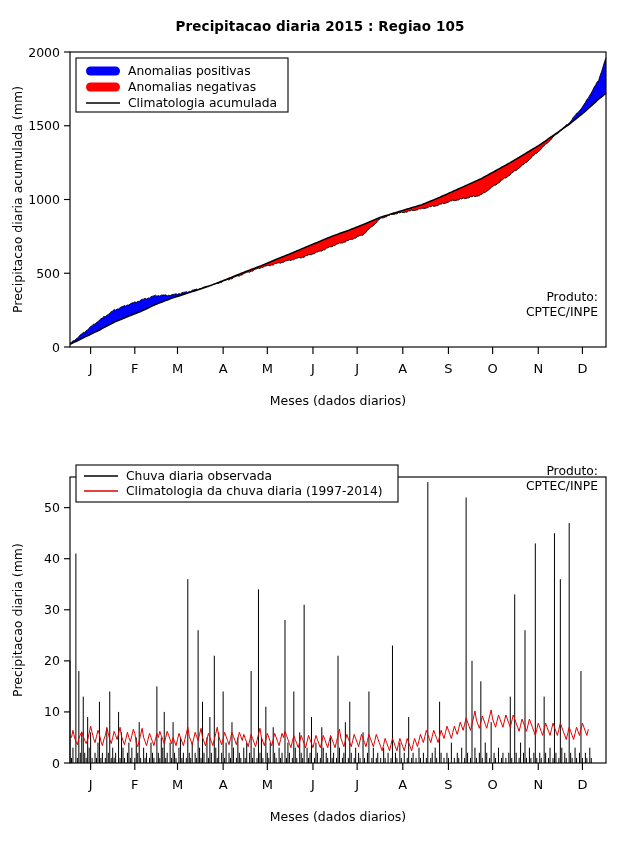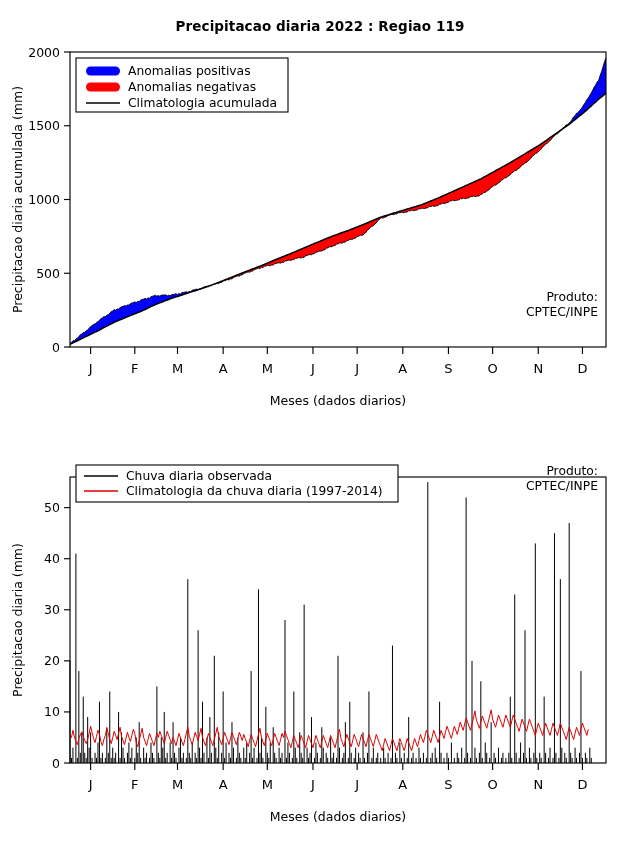--- a/index.html
+++ b/index.html
@@ -27,21 +27,21 @@
   .prod-text{font-size:12.3px;fill:#000;font-family:"DejaVu Sans", sans-serif;}
   .clim-line{fill:none;stroke:#000;stroke-width:1.5;}
   .obs-spike{stroke:#000;stroke-width:1.0;}
   .clim-daily{fill:none;stroke:#e00000;stroke-width:1.0;}
 </style>
 </head>
 <body>
 
 <div id="root">
 
-  <div class="fig-title">Precipitacao diaria 2022 : Regiao 119</div>
+  <div class="fig-title">Precipitacao diaria 2015 : Regiao 105</div>
 
   <div class="panel" id="panel-top">
     <svg id="svg-top" width="640" height="390">
         <g>
           <polygon points="70,303.2192622454864 71.47252747252747,302.469631820191 72.94505494505495,300.7439303839198 74.41758241758242,300.7957129112957 75.8901098901099,299.04632691276214 77.36263736263736,298.3240505702804 78.83516483516483,296.5469144763478 80.3076923076923,294.8603764054672 81.78021978021978,294.08206467148693 83.25274725274726,292.38194122196154 84.72527472527473,292.4478076673357 86.19780219780219,290.69306820955575 87.67032967032966,290.01312376826957 89.14285714285714,288.20805448618546 90.61538461538461,286.5839634954955 92.08791208791209,285.7921193909327 93.56043956043956,284.13580248028563 95.03296703296704,284.19706460177304 96.50549450549451,282.4225687071494 97.97802197802199,281.7670760108133 99.45054945054945,280.09279693315 100.92307692307692,278.6894414561856 102.3956043956044,278.04084480263924 103.86813186813187,276.58804478778103 105.34065934065934,276.81673263577 106.81318681318682,275.1988228942141 108.28571428571428,274.7405325162655 109.75824175824175,273.0236244918435 111.23076923076923,271.66693431342634 112.7032967032967,270.9862109073293 114.17582417582418,269.56432737906573 115.64835164835165,270.21592214420775 117.12087912087912,269.01440869089186 118.5934065934066,269.0094332612164 120.06593406593407,267.6829688982744 121.53846153846155,266.8051511032359 123.01098901098901,266.52341180780314 124.48351648351648,265.5661654202861 125.95604395604396,266.20634739047716 127.42857142857142,264.9912449540012 128.9010989010989,265.06316693620477 130.37362637362637,263.7535390898814 131.84615384615384,262.9799087381044 133.3186813186813,262.72158277095855 134.7912087912088,261.8558416850724 136.26373626373626,262.5397507721672 137.73626373626374,261.3705282816049 139.2087912087912,261.4602149980618 140.6813186813187,260.11126298338337 142.15384615384613,259.38437204679263 143.62637362637363,259.14869910341264 145.09890109890108,258.37596470171235 146.57142857142856,259.1014129180486 148.04395604395603,257.9801950766996 149.5164835164835,258.1431770307189 150.98901098901098,256.81355753727576 152.46153846153845,256.1905690680353 153.93406593406593,255.91953057839055 155.4065934065934,255.1838627653146 156.87912087912088,256.29659207070654 158.35164835164835,255.57340634492104 159.82417582417582,256.15569004046773 161.2967032967033,255.19468214983314 162.76923076923077,255.0231790725354 164.24175824175825,255.12147464650636 165.71428571428572,254.8294628046767 167.1868131868132,255.92211497707578 168.65934065934067,255.19385068093996 170.13186813186815,255.78824926116383 171.60439560439562,254.79207690811793 173.0769230769231,254.42502513106464 174.54945054945057,254.24559166307134 176.02197802197801,253.75186875012298 177.49450549450552,254.58102332732966 178.96703296703296,253.60845887800374 180.43956043956044,253.97162996407428 181.9120879120879,252.70049124389146 183.3846153846154,252.37872829901158 184.85714285714283,252.16258960699903 186.32967032967034,251.70967728088516 187.80219780219778,252.426194934109 189.27472527472526,251.36433066576848 190.74725274725273,251.64711986809186 192.2197802197802,250.25552168363146 193.69230769230768,249.88991483115117 195.16483516483515,249.5483390997178 196.63736263736263,249.04880115381613 196.63736263736263,250.19774999999998 195.16483516483515,250.68449999999999 193.69230769230768,251.17125 192.2197802197802,251.65800000000002 190.74725274725273,252.14475000000002 189.27472527472526,252.6315 187.80219780219778,253.11825 186.32967032967034,253.60500000000002 184.85714285714283,254.077 183.3846153846154,254.549 181.9120879120879,255.02100000000002 180.43956043956044,255.493 178.96703296703296,255.965 177.49450549450552,256.437 176.02197802197801,256.909 174.54945054945057,257.381 173.0769230769231,257.853 171.60439560439562,258.325 170.13186813186815,258.8881818181818 168.65934065934067,259.4513636363636 167.1868131868132,260.01454545454544 165.71428571428572,260.57772727272726 164.24175824175825,261.1409090909091 162.76923076923077,261.7040909090909 161.2967032967033,262.2672727272727 159.82417582417582,262.83045454545453 158.35164835164835,263.39363636363635 156.87912087912088,263.95681818181816 155.4065934065934,264.52 153.93406593406593,265.2247222222222 152.46153846153845,265.92944444444447 150.98901098901098,266.63416666666666 149.5164835164835,267.3388888888889 148.04395604395603,268.0436111111111 146.57142857142856,268.74833333333333 145.09890109890108,269.4530555555556 143.62637362637363,270.15777777777777 142.15384615384613,270.8625 140.6813186813187,271.4525 139.2087912087912,272.0425 137.73626373626374,272.6325 136.26373626373626,273.22249999999997 134.7912087912088,273.8125 133.3186813186813,274.4025 131.84615384615384,274.9925 130.37362637362637,275.5825 128.9010989010989,276.1725 127.42857142857142,276.7625 125.95604395604396,277.3688888888889 124.48351648351648,277.97527777777776 123.01098901098901,278.58166666666665 121.53846153846155,279.18805555555554 120.06593406593407,279.7944444444444 118.5934065934066,280.4008333333333 117.12087912087912,281.0072222222222 115.64835164835165,281.61361111111114 114.17582417582418,282.22 112.7032967032967,282.9977272727273 111.23076923076923,283.7754545454545 109.75824175824175,284.5531818181818 108.28571428571428,285.3309090909091 106.81318681318682,286.1086363636364 105.34065934065934,286.8863636363636 103.86813186813187,287.66409090909093 102.3956043956044,288.4418181818182 100.92307692307692,289.2195454545455 99.45054945054945,289.99727272727273 97.97802197802199,290.775 96.50549450549451,291.483 95.03296703296704,292.191 93.56043956043956,292.899 92.08791208791209,293.607 90.61538461538461,294.315 89.14285714285714,295.023 87.67032967032966,295.731 86.19780219780219,296.439 84.72527472527473,297.147 83.25274725274726,297.855 81.78021978021978,298.5761111111111 80.3076923076923,299.2972222222222 78.83516483516483,300.0183333333333 77.36263736263736,300.7394444444444 75.8901098901099,301.4605555555556 74.41758241758242,302.1816666666667 72.94505494505495,302.90277777777777 71.47252747252747,303.62388888888887 70,304.345" fill="#0000ff" stroke="none"></polygon>
           <polygon points="198.1098901098901,249.73923763197422 198.1098901098901,249.711" fill="#ff0000" stroke="none"></polygon>
           <polygon points="199.58241758241758,248.67869933407314 199.58241758241758,249.22424999999998" fill="#0000ff" stroke="none"></polygon>
           <polygon points="201.05494505494505,248.96755457433537 201.05494505494505,248.7375" fill="#ff0000" stroke="none"></polygon>
           <polygon points="202.52747252747253,247.48671778389073 204,247.1060294565712 205.47252747252747,246.66839347190353 206.94505494505495,246.15269657783904 206.94505494505495,246.6725 205.47252747252747,247.18875 204,247.70499999999998 202.52747252747253,248.22125" fill="#0000ff" stroke="none"></polygon>
           <polygon points="208.41758241758242,246.75617104869758 209.8901098901099,245.64006808109775 211.36263736263737,245.87390855018197 211.36263736263737,245.12375 209.8901098901099,245.64 208.41758241758242,246.15625" fill="#ff0000" stroke="none"></polygon>

